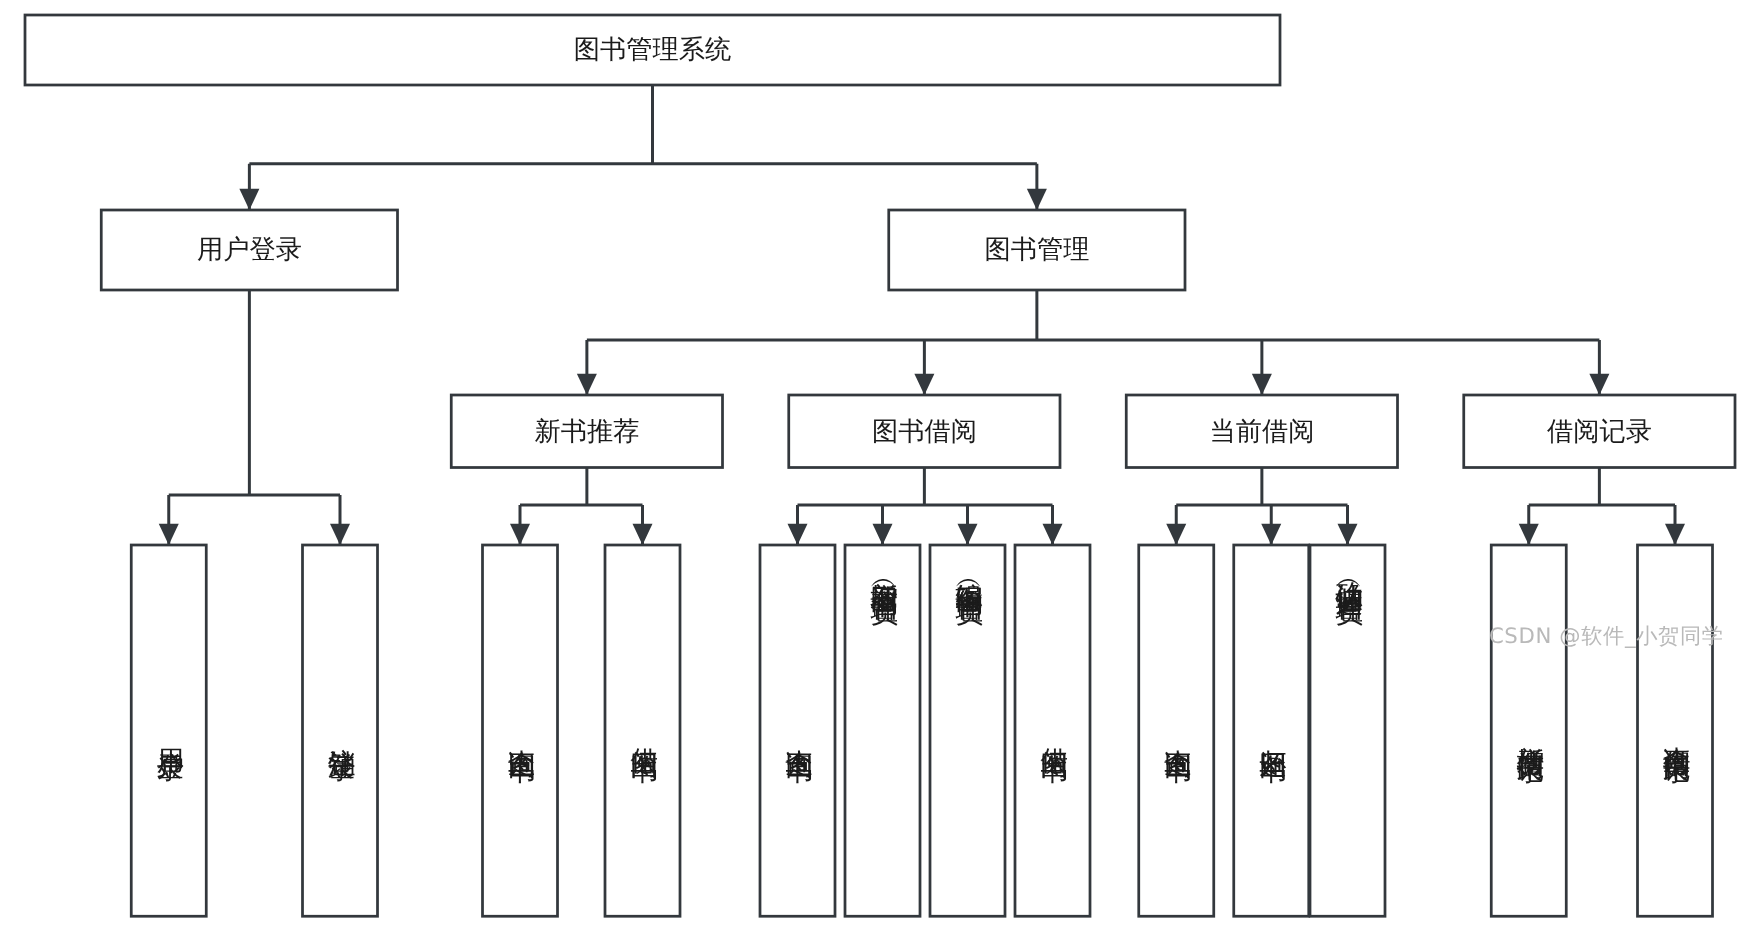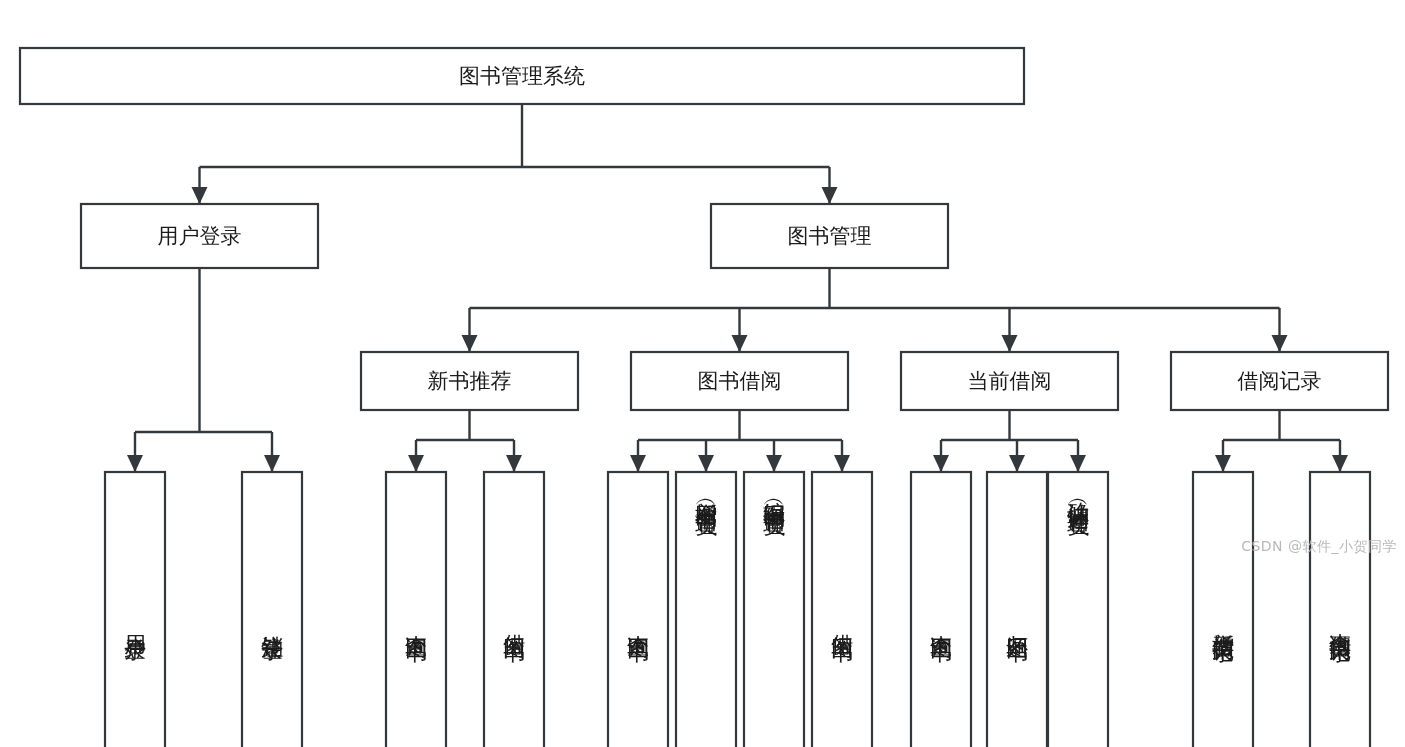--- a/index.html
+++ b/index.html
@@ -13,21 +13,20 @@
     position: relative;
     overflow: hidden;
     font-family: "DejaVu Sans", "Liberation Sans", sans-serif;
   }
   #diagram-root {
     position: absolute;
     left: 0;
     top: 0;
     width: 1405px;
     height: 526px;
-    margin-top: 36px;
   }
   .node-box {
     fill: #ffffff;
     stroke: #33383d;
     stroke-width: 2.2;
   }
   .connector {
     stroke: #33383d;
     stroke-width: 2.4;
     fill: none;
@@ -56,24 +55,24 @@
     text-orientation: upright;
     font-family: "DejaVu Sans", "Liberation Sans", sans-serif;
     font-size: 22px;
     line-height: 1.12;
     letter-spacing: 2px;
     color: #1b1b1b;
     white-space: nowrap;
   }
   #watermark {
     position: absolute;
-    right: 8px;
+    right: 26px;
     bottom: 6px;
     font-family: "DejaVu Sans", "Liberation Sans", sans-serif;
-    font-size: 14px;
+    font-size: 17px;
     color: #b9b9b9;
     letter-spacing: 0.5px;
     user-select: none;
   }
 </style>
 </head>
 <body>
 
 <div id="diagram-root">
   <svg id="diagram-svg" width="1405" height="747" viewBox="0 0 1405 747" xmlns="http://www.w3.org/2000/svg">

